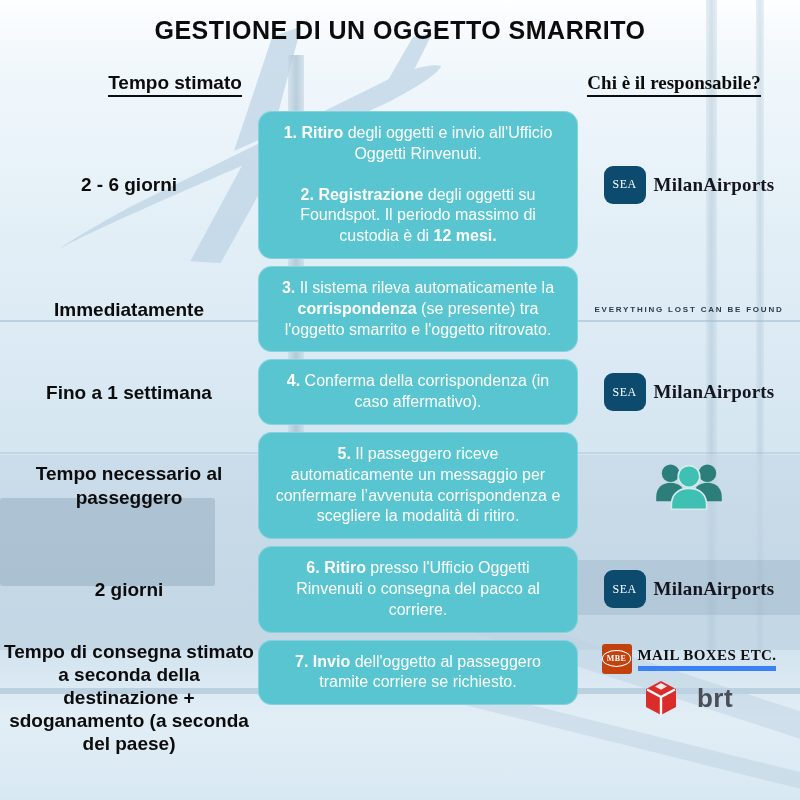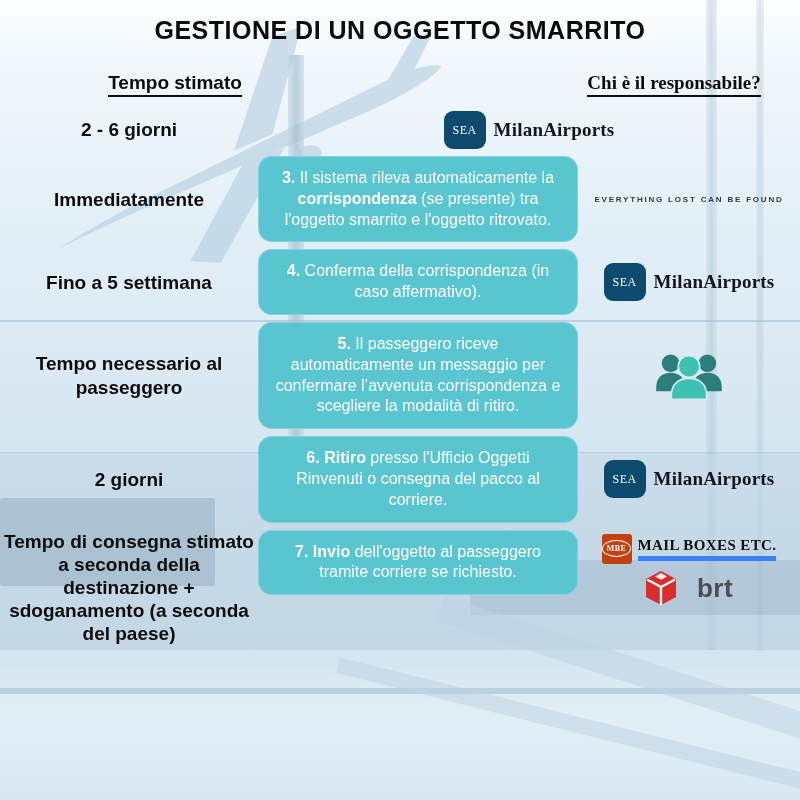--- a/index.html
+++ b/index.html
@@ -104,20 +104,26 @@
 
   <div class="title">GESTIONE DI UN OGGETTO SMARRITO</div>
   <div class="col-head head-left"><span>Tempo stimato</span></div>
   <div class="col-head head-right"><span>Chi è il responsabile?</span></div>
 
   <div class="steps" id="steps-grid">
   <div class="row">
     <div class="time-cell">
       <div class="time-label">2 - 6 giorni</div>
     </div>
+    <div class="box-cell">
+      <div class="step-box">
+            <p><b>1. Ritiro</b><span> degli oggetti e invio all'Ufficio Oggetti Rinvenuti.</span></p>
+            <p><b>2. Registrazione</b><span> degli oggetti su Foundspot. Il periodo massimo di custodia è di </span><b>12 mesi.</b></p>
+          </div>
+    </div>
     <div class="logo-cell">
   <div class="sea">
     <div class="sea-badge">SEA</div>
     <div class="sea-word">MilanAirports</div>
   </div>
 </div>
   </div>
 
   <div class="row">
     <div class="time-cell">
@@ -130,21 +136,21 @@
     </div>
     <div class="logo-cell">
   <div class="foundspot">
     <div class="fs-tagline">EVERYTHING LOST CAN BE FOUND</div>
   </div>
 </div>
   </div>
 
   <div class="row">
     <div class="time-cell">
-      <div class="time-label">Fino a 5 settimana</div>
+      <div class="time-label">Fino a 1 settimana</div>
     </div>
     <div class="box-cell">
       <div class="step-box">
             <p><b>4.</b><span> Conferma della corrispondenza (in caso affermativo).</span></p>
           </div>
     </div>
     <div class="logo-cell">
   <div class="sea">
     <div class="sea-badge">SEA</div>
     <div class="sea-word">MilanAirports</div>

